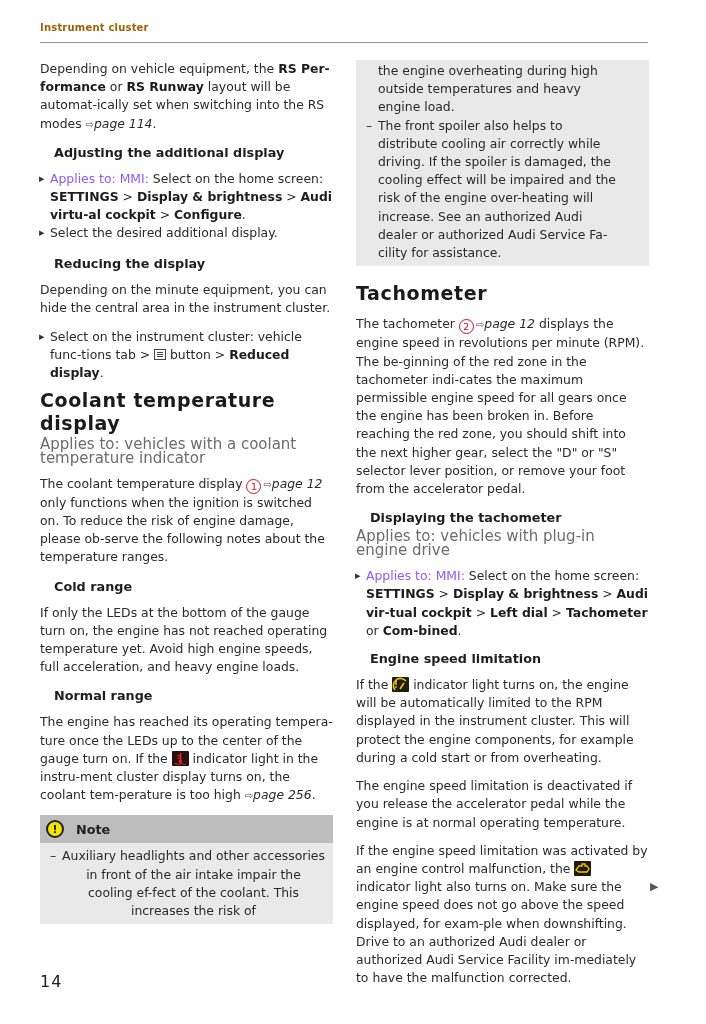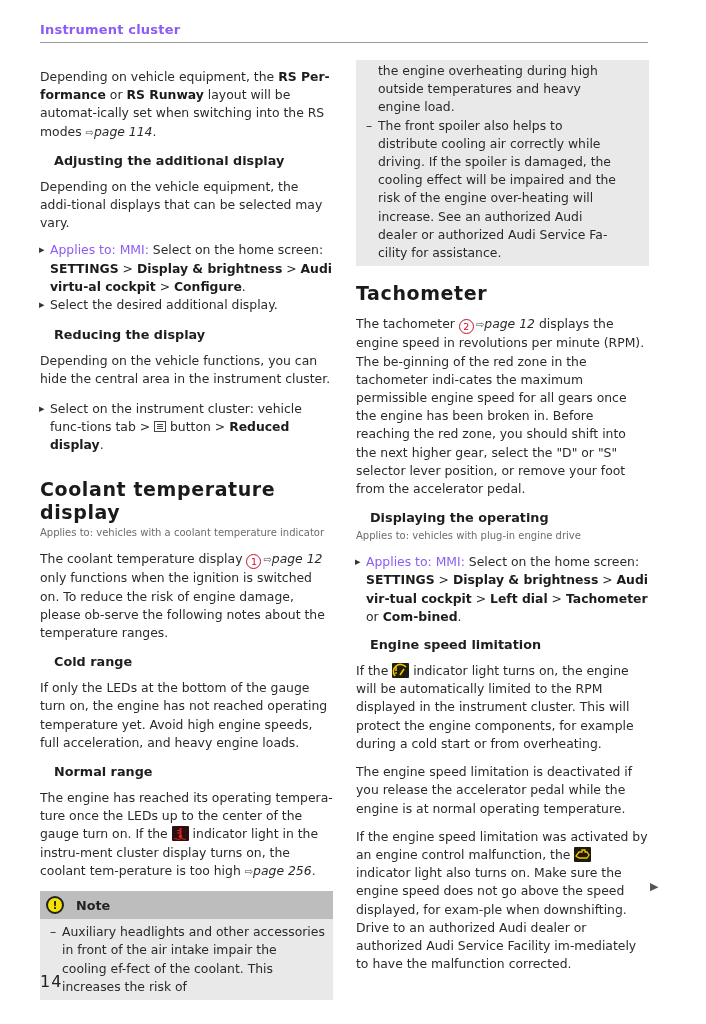--- a/index.html
+++ b/index.html
@@ -1,70 +1,69 @@
 <!DOCTYPE html>
 <html><head>
 <meta charset="utf-8">
 <style>
   html, body { margin:0; padding:0; background:#ffffff; }
   body { width:706px; height:1024px; position:relative; overflow:hidden;
          font-family:"DejaVu Sans", sans-serif; color:#222; }
-  .header-title { position:absolute; left:40px; top:22px; font-size:13px; font-weight:bold; color:#8b5cf6; letter-spacing:0.2px; }
+  .header-title { position:absolute; left:40px; top:22px; font-size:10px; font-weight:bold; color:#a16207; letter-spacing:0.2px; }
   .header-rule { position:absolute; left:40px; top:42px; width:608px; height:1px; background:#9a9a9a; }
-  .col { position:absolute; top:68px; width:293px; }
+  .col { position:absolute; top:60px; width:293px; }
   .col.left { left:40px; }
   .col.right { left:356px; }
   p, .txt { font-size:12.4px; line-height:18.2px; margin:0; color:#2a2a2a; }
   .blk { margin-bottom:9px; }
   h3 { font-size:12.8px; font-weight:bold; margin:0 0 8px 14px; color:#1e1e1e; line-height:18px; }
   h2 { font-size:19px; font-weight:bold; margin:0; line-height:23px; color:#1a1a1a; letter-spacing:0.6px; }
-  .applies-small { font-size:10px; color:#6c6c6c; line-height:14px; margin:2px 0 10px 0; }
+  .applies-small { font-size:15px; color:#6c6c6c; line-height:14px; margin:2px 0 10px 0; }
   .grey { color:#8b5cf6; }
   .step { position:relative; padding-left:10px; }
   .step::before { content:"\25B8"; position:absolute; left:-1px; top:0; font-size:11px; color:#333; }
   b { font-weight:bold; color:#1c1c1c; }
   i { font-style:italic; }
   .arrow { font-size:10px; color:#444; }
   .circ { display:inline-block; width:13px; height:13px; border:1.4px solid #c8102e; border-radius:50%; color:#c8102e;
           font-size:9.5px; line-height:13px; text-align:center; vertical-align:-2px; margin-right:2px; }
   .ind { display:inline-block; width:17px; height:15px; vertical-align:-3px; border-radius:1px; }
   .note-box { background:#e9e9e9; }
   .note-head { background:#bdbdbd; height:28px; display:flex; align-items:center; padding-left:6px; font-size:12.8px; font-weight:bold; color:#222; }
   .note-icon { width:18px; height:18px; border-radius:50%; background:#f4e400; border:2px solid #222; box-sizing:border-box;
                display:inline-flex; align-items:center; justify-content:center; font-size:11px; font-weight:bold; margin-right:12px; }
-  .note-body { padding:4px 8px 4px 10px; }
+  .note-body { padding:4px 8px 4px 10px;text-align:center; }
   .dash { position:relative; padding-left:12px; }
   .dash::before { content:"\2013"; position:absolute; left:0; top:0; }
   .menu-icon { display:inline-block; width:12px; height:11px; border:1px solid #444; box-sizing:border-box; vertical-align:-1px; position:relative; }
   .menu-icon::after { content:""; position:absolute; left:2px; right:2px; top:2px; height:5px;
       background:repeating-linear-gradient(#444 0 1px, transparent 1px 2px); }
   .cont-arrow { position:absolute; left:650px; top:880px; font-size:11px; color:#555; }
   .page-num { position:absolute; left:40px; top:972px; font-size:16px; font-weight:normal; color:#222; letter-spacing:1px; }
 </style>
 </head>
 <body>
 
 <div class="header-title">Instrument cluster</div>
 <div class="header-rule"></div>
 
 <div class="col left">
   <p class="blk" style="margin-bottom:10px;">
     <span>Depending on vehicle equipment, the </span><b>RS Per-formance</b><span> or </span><b>RS Runway</b><span> layout will be automat-ically set when switching into the RS modes </span><span class="arrow">⇨</span><i>page 114</i><span></span><span>.</span>
   </p>
 
   <h3>Adjusting the additional display</h3>
-  <p class="blk">Depending on the vehicle equipment, the addi-tional displays that can be selected may vary.</p>
   <p class="step">
     <span class="grey">Applies to: MMI:</span><span> Select on the home screen: </span><b>SETTINGS</b><span> &gt; </span><b>Display &amp; brightness</b><span> &gt; </span><b>Audi virtu-al cockpit</b><span> &gt; </span><b>Configure</b><span>.</span>
   </p>
   <p class="step blk" style="margin-bottom:12px;">Select the desired additional display.</p>
 
   <h3>Reducing the display</h3>
-  <p class="blk" style="margin-bottom:11px;">Depending on the vehicle functions, you can hide the central area in the instrument cluster.</p>
-  <p class="step" style="margin-bottom:24px;">
+  <p class="blk" style="margin-bottom:11px;">Depending on the minute equipment, you can hide the central area in the instrument cluster.</p>
+  <p class="step" style="margin-bottom:6px;">
     <span>Select on the instrument cluster: vehicle func-tions tab &gt; </span><span class="menu-icon"></span><span> button &gt; </span><b>Reduced display</b><span>.</span>
   </p>
 
   <h2>Coolant temperature display</h2>
   <div class="applies-small">Applies to: vehicles with a coolant temperature indicator</div>
   <p class="blk" style="margin-bottom:11px;">
     <span>The coolant temperature display </span><span class="circ">1</span><span class="arrow">⇨</span><i>page 12</i><span> only functions when the ignition is switched on. To reduce the risk of engine damage, please ob-serve the following notes about the temperature ranges.</span>
   </p>
 
   <h3>Cold range</h3>
@@ -96,21 +95,21 @@
   <div class="note-box" style="padding:2px 24px 4px 10px; margin-bottom:16px;">
     <p style="padding-left:12px;">the engine overheating during high outside temperatures and heavy engine load.</p>
     <p class="dash">The front spoiler also helps to distribute cooling air correctly while driving. If the spoiler is damaged, the cooling effect will be impaired and the risk of the engine over-heating will increase. See an authorized Audi dealer or authorized Audi Service Fa-cility for assistance.</p>
   </div>
 
   <h2 style="margin-bottom:10px;">Tachometer</h2>
   <p class="blk" style="margin-bottom:11px;">
     <span>The tachometer </span><span class="circ">2</span><span class="arrow">⇨</span><i>page 12</i><span> displays the engine speed in revolutions per minute (RPM). The be-ginning of the red zone in the tachometer indi-cates the maximum permissible engine speed for all gears once the engine has been broken in. Before reaching the red zone, you should shift into the next higher gear, select the "D" or "S" selector lever position, or remove your foot from the accelerator pedal.</span>
   </p>
 
-  <h3 style="margin-bottom:0;">Displaying the operating</h3>
+  <h3 style="margin-bottom:0;">Displaying the tachometer</h3>
   <div class="applies-small">Applies to: vehicles with plug-in engine drive</div>
   <p class="step" style="margin-bottom:10px;">
     <span class="grey">Applies to: MMI:</span><span> Select on the home screen: </span><b>SETTINGS</b><span> &gt; </span><b>Display &amp; brightness</b><span> &gt; </span><b>Audi vir-tual cockpit</b><span> &gt; </span><b>Left dial</b><span> &gt; </span><b>Tachometer</b><span> or </span><b>Com-bined</b><span>.</span>
   </p>
 
   <h3>Engine speed limitation</h3>
   <p class="blk" style="margin-bottom:10px;">
     <span>If the </span><span class="ind" style="background:#1e1e10;"><svg width="17" height="15" viewBox="0 0 17 15">
           <path d="M3 13 A7 7 0 0 1 14 4" stroke="#f2c400" stroke-width="1.6" fill="none"></path>
           <rect x="3.2" y="3" width="1.6" height="5" fill="#f2c400"></rect>

